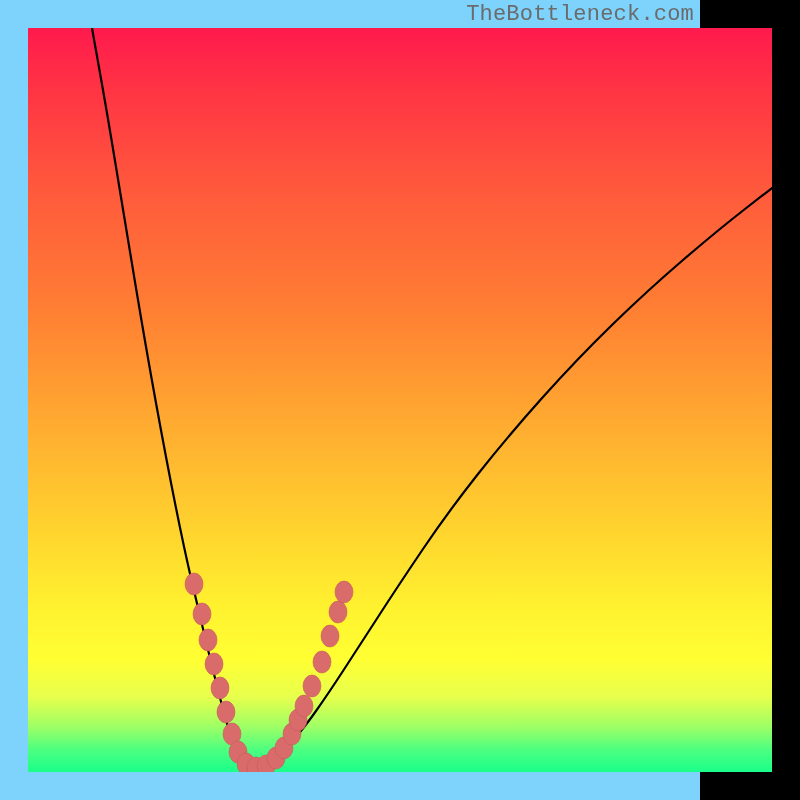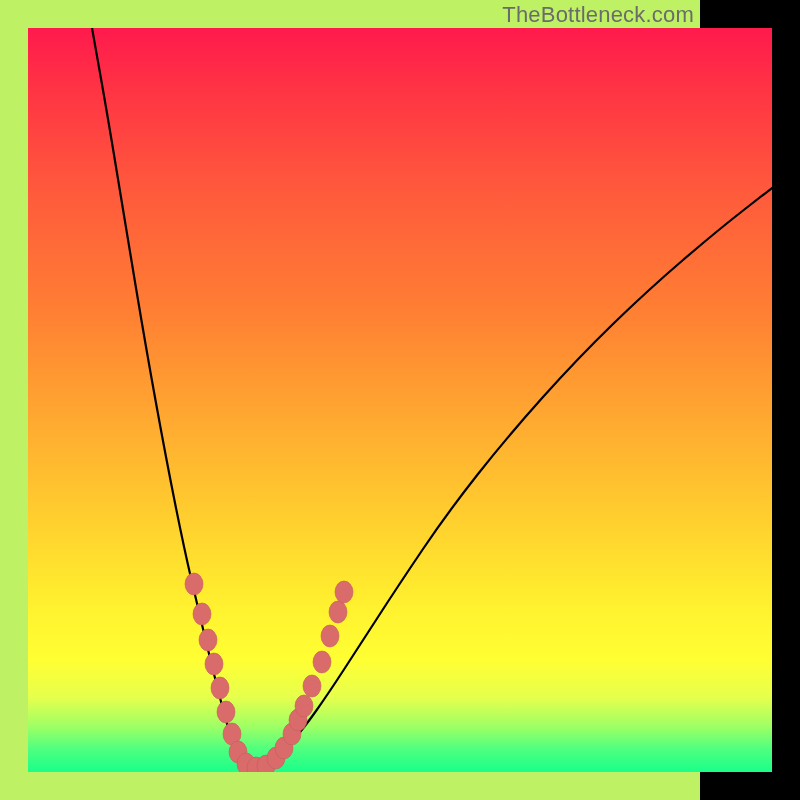--- a/index.html
+++ b/index.html
@@ -8,21 +8,22 @@
     width: 800px;
     height: 800px;
     overflow: hidden;
     background: #000;
     font-family: Arial, Helvetica, sans-serif;
   }
   .frame {
     position: relative;
     width: 700px;
     height: 800px;
-    background: #bef264;
+    background: #7dd3fc;
+    font-family: Liberation Mono, monospace;
   }
   .plot-area {
     position: absolute;
     left: 28px;
     top: 28px;
     width: 744px;
     height: 744px;
     
     background: linear-gradient(
       to bottom,

